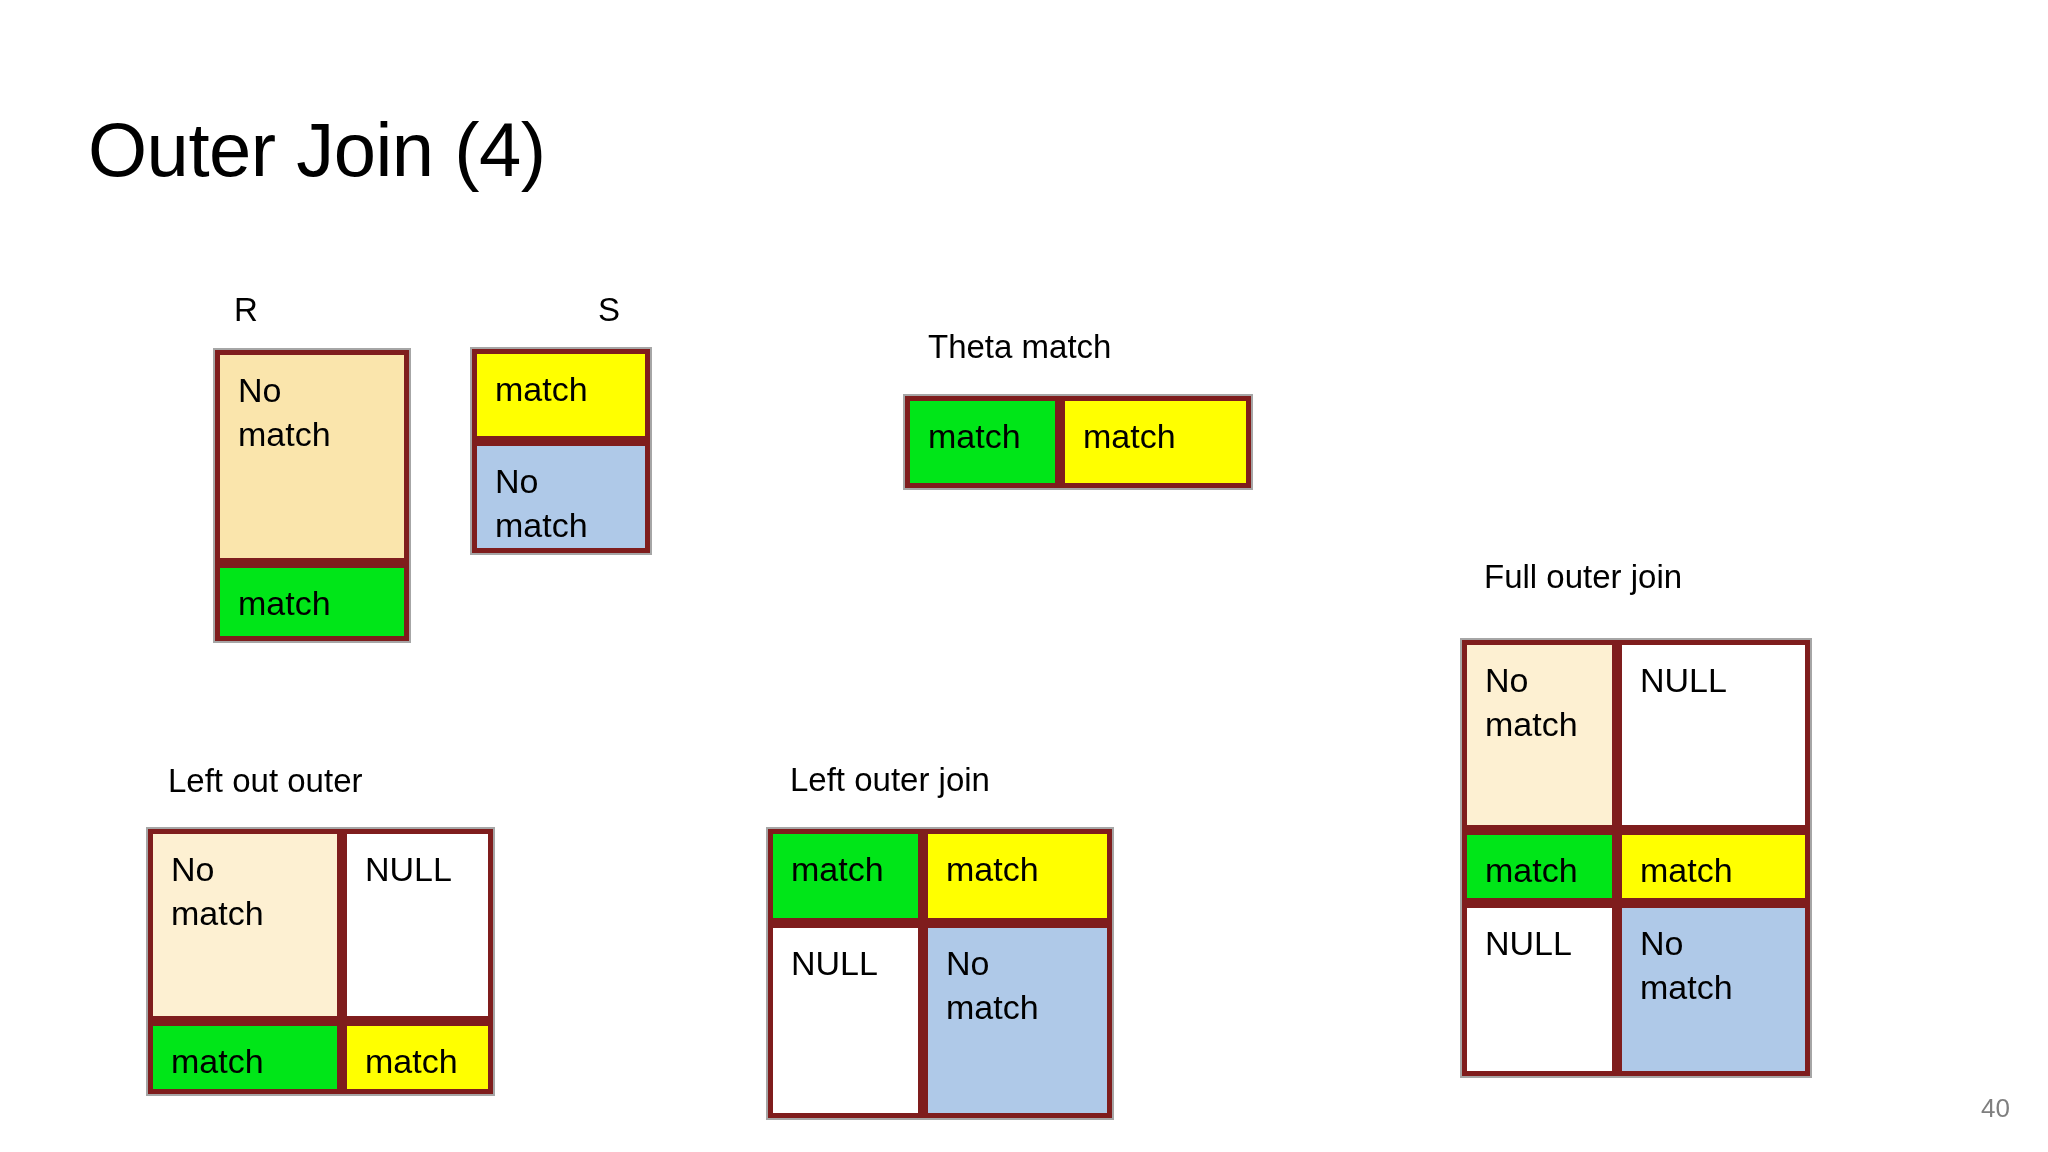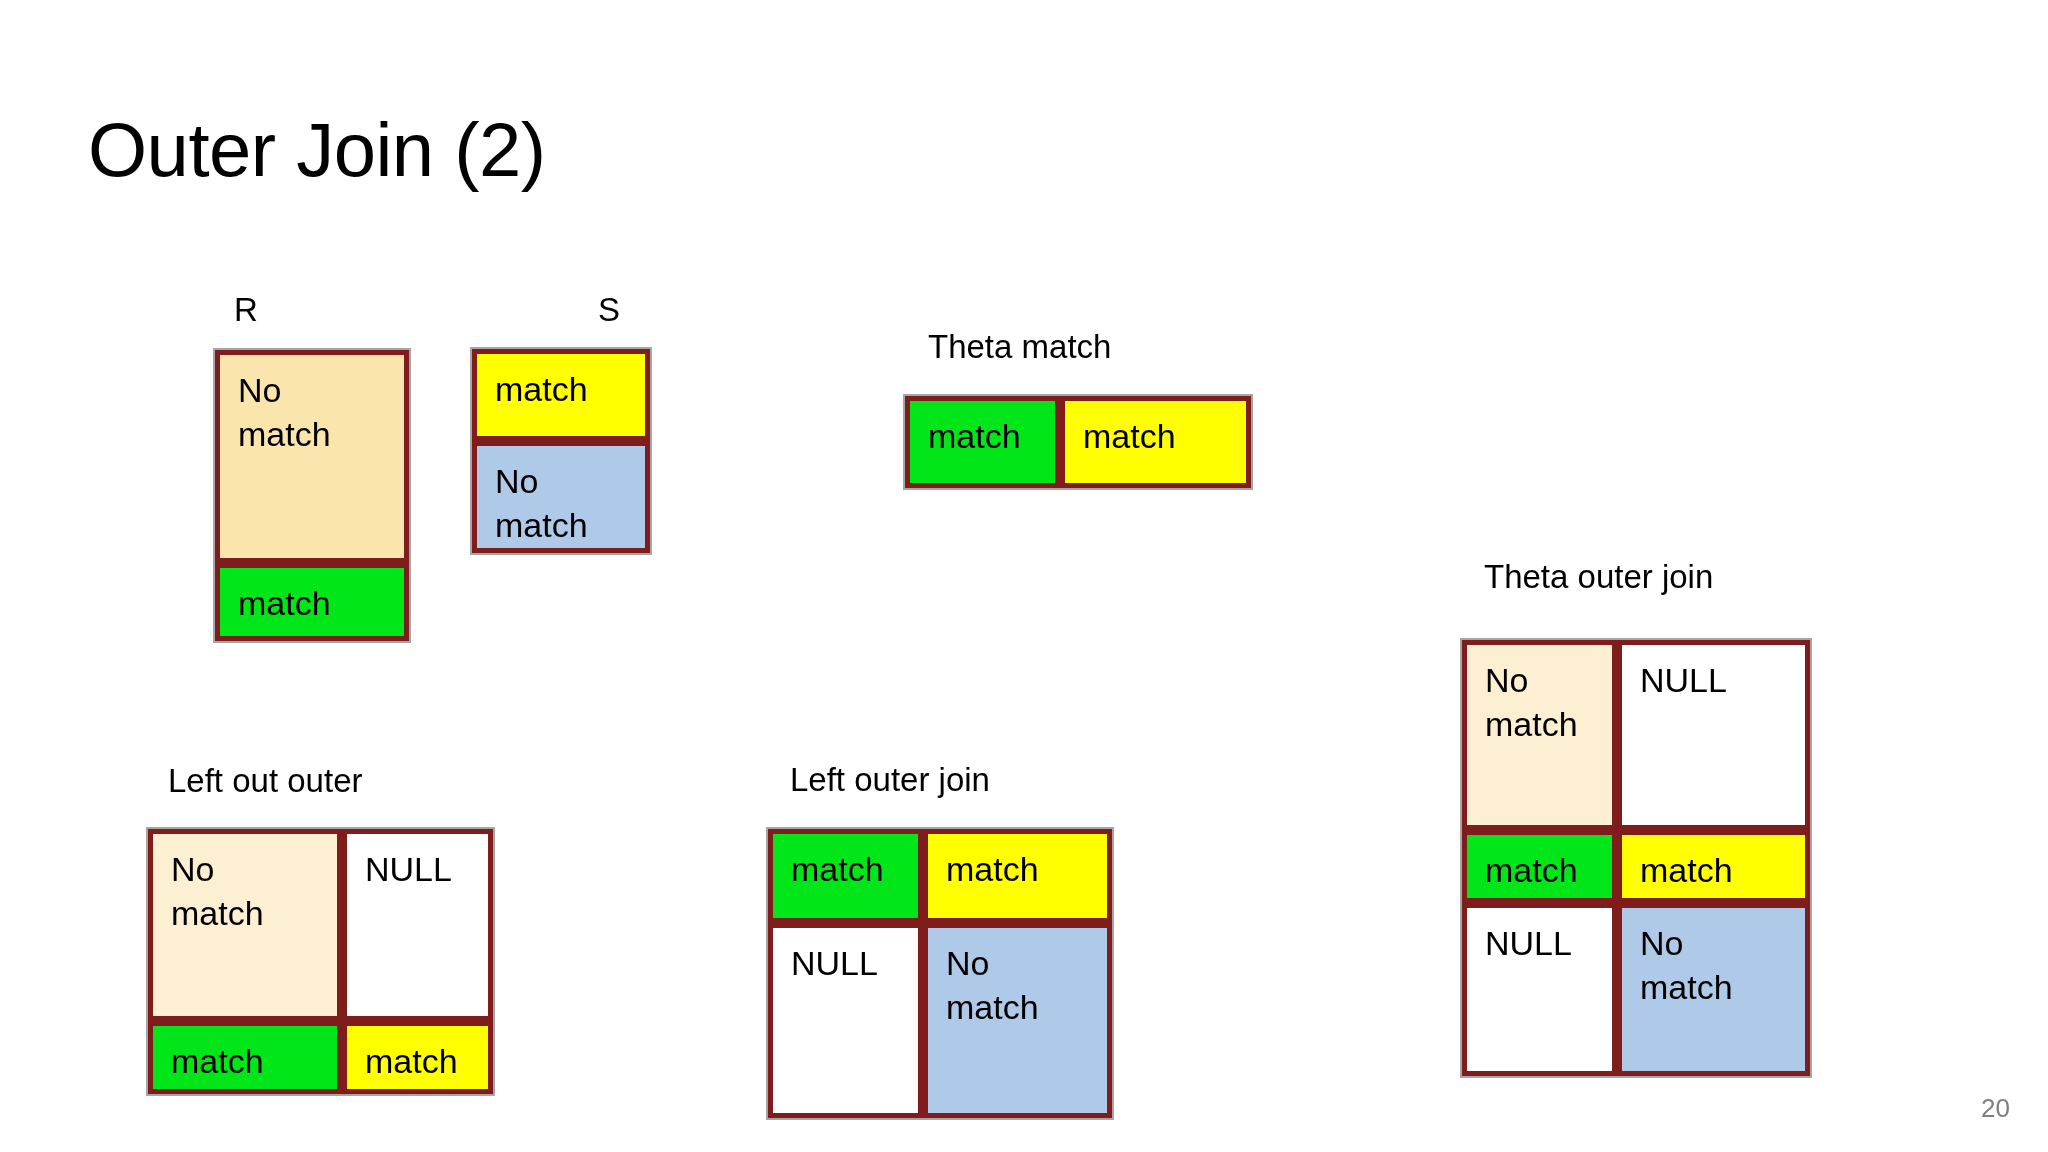--- a/index.html
+++ b/index.html
@@ -89,21 +89,21 @@
 
   #label-right  { left: 790px; top: 760px; }
   #table-right  { left: 768px; top: 829px; width: 344px; grid-template-rows: 94px 195px; grid-template-columns: 155px 189px; }
 
   #label-full   { left: 1484px; top: 557px; }
   #table-full   { left: 1462px; top: 640px; width: 348px; grid-template-rows: 190px 73px; grid-template-columns: 155px 193px; grid-auto-rows: 173px; }
 </style>
 </head>
 <body>
 
-<div id="slide-title">Outer Join (2)</div>
+<div id="slide-title">Outer Join (4)</div>
 
 <div class="table-letter" id="label-R">R</div>
 
 <div class="join-table" id="table-R">
     <div class="cell" style="background: rgb(250, 229, 172);">No<br>match</div>
     <div class="cell" style="background: rgb(0, 230, 24);">match</div>
   </div>
 
 <div class="table-letter" id="label-S">S</div>
 
@@ -130,24 +130,24 @@
 
 <div class="caption" id="label-right">Left outer join</div>
 
 <div class="join-table" id="table-right">
     <div class="cell" style="background: rgb(0, 230, 24);">match</div>
     <div class="cell" style="background: rgb(255, 255, 0);">match</div>
     <div class="cell" style="background: rgb(255, 255, 255);">NULL</div>
     <div class="cell" style="background: rgb(175, 201, 232);">No<br>match</div>
   </div>
 
-<div class="caption" id="label-full">Theta outer join</div>
+<div class="caption" id="label-full">Full outer join</div>
 
 <div class="join-table" id="table-full">
     <div class="cell" style="background: rgb(253, 240, 210);">No<br>match</div>
     <div class="cell" style="background: rgb(255, 255, 255);">NULL</div>
     <div class="cell" style="background: rgb(0, 230, 24);">match</div>
     <div class="cell" style="background: rgb(255, 255, 0);">match</div>
     <div class="cell" style="background: rgb(255, 255, 255);">NULL</div>
     <div class="cell" style="background: rgb(175, 201, 232);">No<br>match</div>
   </div>
 
-<div id="page-number">20</div>
+<div id="page-number">40</div>
 
 </body></html>

